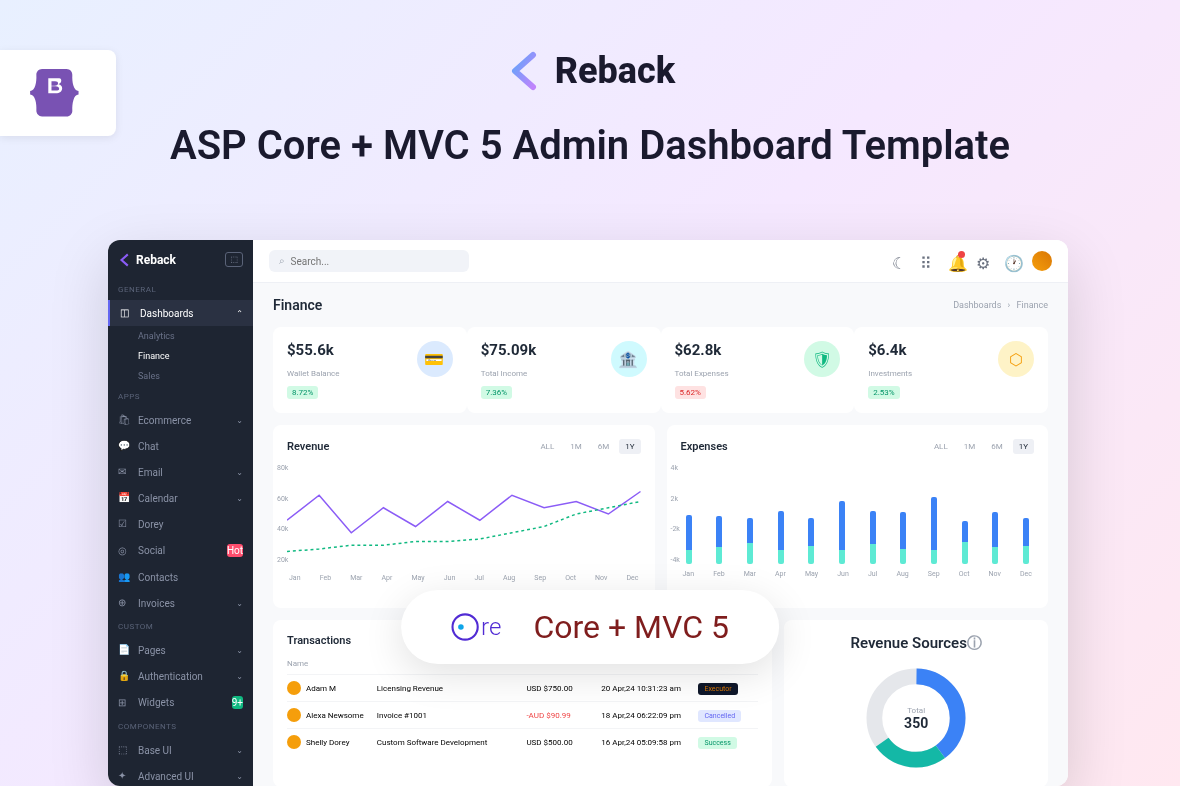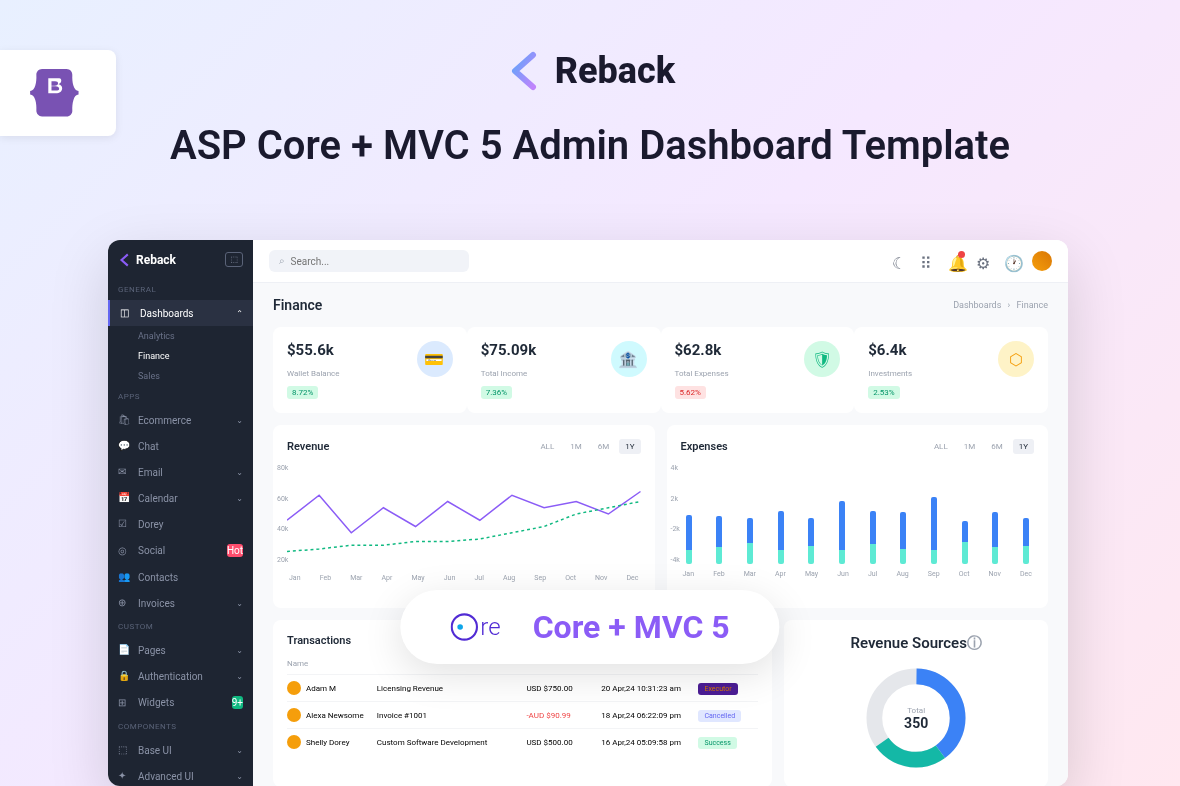--- a/index.html
+++ b/index.html
@@ -69,29 +69,29 @@
 .th-desc{flex:2}
 .th-amt{flex:1}
 .th-date{flex:1.3}
 .th-stat{flex:0.8}
 .trans-row{display:flex;align-items:center;font-size:8px;padding:6px 0;border-top:1px solid #f3f4f6}
 .trans-row .av{width:14px;height:14px;border-radius:50%;background:#f59e0b;margin-right:5px}
 .amt-neg{color:#ef4444}
 .stat-badge{padding:2px 6px;border-radius:3px;font-size:7px}
 .stat-badge.success{background:#d1fae5;color:#059669}
 .stat-badge.cancel{background:#e0e7ff;color:#6366f1}
-.stat-badge.pending{background:#4c1d95;color:#d97706}
+.stat-badge.pending{background:#0f172a;color:#d97706}
 .donut-card{flex:1;background:#fff;border-radius:8px;padding:14px}
 .donut-title{font-size:15px;font-weight:600;color:#1f2937;display:flex;justify-content:center}
 .donut-wrap{display:flex;justify-content:center;margin-top:10px;position:relative}
 .donut-center{position:absolute;top:50%;left:50%;transform:translate(-50%,-50%);text-align:center}
 .donut-center .lbl{font-size:8px;color:#9ca3af}
 .donut-center .val{font-size:14px;font-weight:700;color:#1f2937}
 .pill-overlay{position:absolute;top:590px;left:50%;transform:translateX(-50%);background:#fff;border-radius:40px;padding:18px 50px;box-shadow:0 10px 40px rgba(0,0,0,0.12);display:flex;align-items:center;gap:32px;z-index:100}
-.pill-text{font-size:32px;font-weight:700;color:#8b5cf6}
+.pill-text{font-size:32px;font-weight:400;color:#7f1d1d}
 .core-logo{display:flex;align-items:center;font-size:24px;font-weight:300;color:#512bd4}
 </style>
 </head>
 <body>
 
 <div class="bootstrap-badge">
   <svg viewBox="0 0 118 94">
       <path fill="#7952b3" d="M24.5 0C15 0 8 8 8.5 17c.4 8.6-.1 19.8-3 29C2.7 55 -2 61 -9 61.5v10C-2 72 2.7 78 5.5 87c2.9 9 3.4 20.2 3 28.8C8 125 15 133 24.5 133h69c9.5 0 16.5-8 16-17-.4-8.6.1-19.8 3-28.8 2.8-9 7.5-15 14.5-15.5v-10c-7-.5-11.7-6.5-14.5-15.5-2.9-9-3.4-20.4-3-29C110 8 103 0 93.5 0z" transform="scale(0.7) translate(15,0)"></path>
       <path fill="#fff" d="M62 26h-20v42h21c11 0 18-5.5 18-14 0-6-4-10.5-10-11.5v-.5c4.5-1 7.5-5 7.5-10C78.5 25 72 26 62 26zm-11 8h10c5.5 0 8.5 2 8.5 6s-3.5 6.5-9.5 6.5H51zm0 26V48h11c7 0 10.5 2.5 10.5 7S69 60 62 60z" transform="scale(0.7) translate(15,0)"></path>
     </svg>

